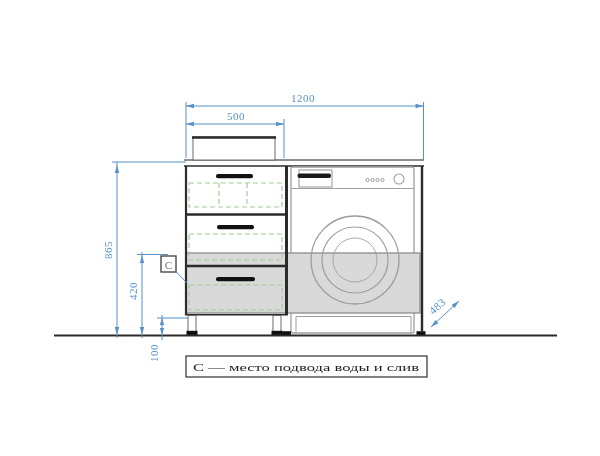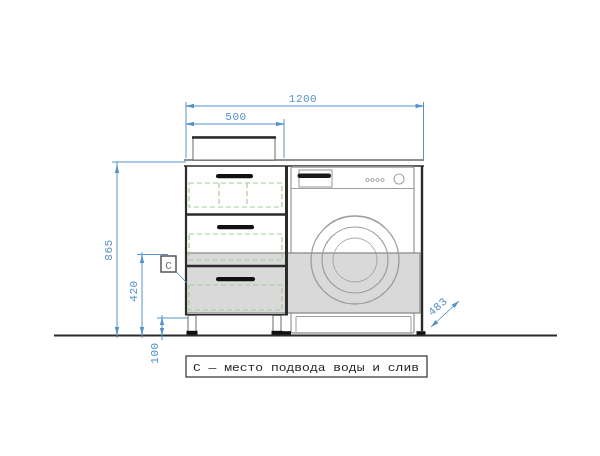--- a/index.html
+++ b/index.html
@@ -1,18 +1,18 @@
 <!DOCTYPE html>
 <html style="--dimension_blue: #5592c9; --line_dark: #2b2b2b; --appliance_gray: #9e9e9e; --hidden_green: #a6ce9b; --highlight_fill: #d9d9d9; --highlight_border: #8c8c8c; --background: #ffffff;"><head>
 <meta charset="utf-8">
 <style>
   html,body{margin:0;padding:0;background:#fff;}
   #stage{
     position:relative;width:600px;height:456px;background:var(--background,#fff);
-    font-family:Liberation Mono, monospace;overflow:hidden;
+    font-family:Liberation Serif, serif;overflow:hidden;
   }
   svg{position:absolute;left:0;top:0;}
   
   .dark   {stroke:var(--line_dark,#2b2b2b);fill:none;}
   .mid    {stroke:#6a6a6a;fill:none;}
   .appl   {stroke:var(--appliance_gray,#9e9e9e);fill:none;}
   .green  {stroke:var(--hidden_green,#a6ce9b);fill:none;stroke-width:1.2;stroke-dasharray:5 3;}
   .dim    {stroke:var(--dimension_blue,#5592c9);fill:none;stroke-width:1;}
   .dimfill{fill:var(--dimension_blue,#5592c9);stroke:none;}
   .dimtext{fill:var(--dimension_blue,#5592c9);font-size:11px;letter-spacing:0.5px;}

